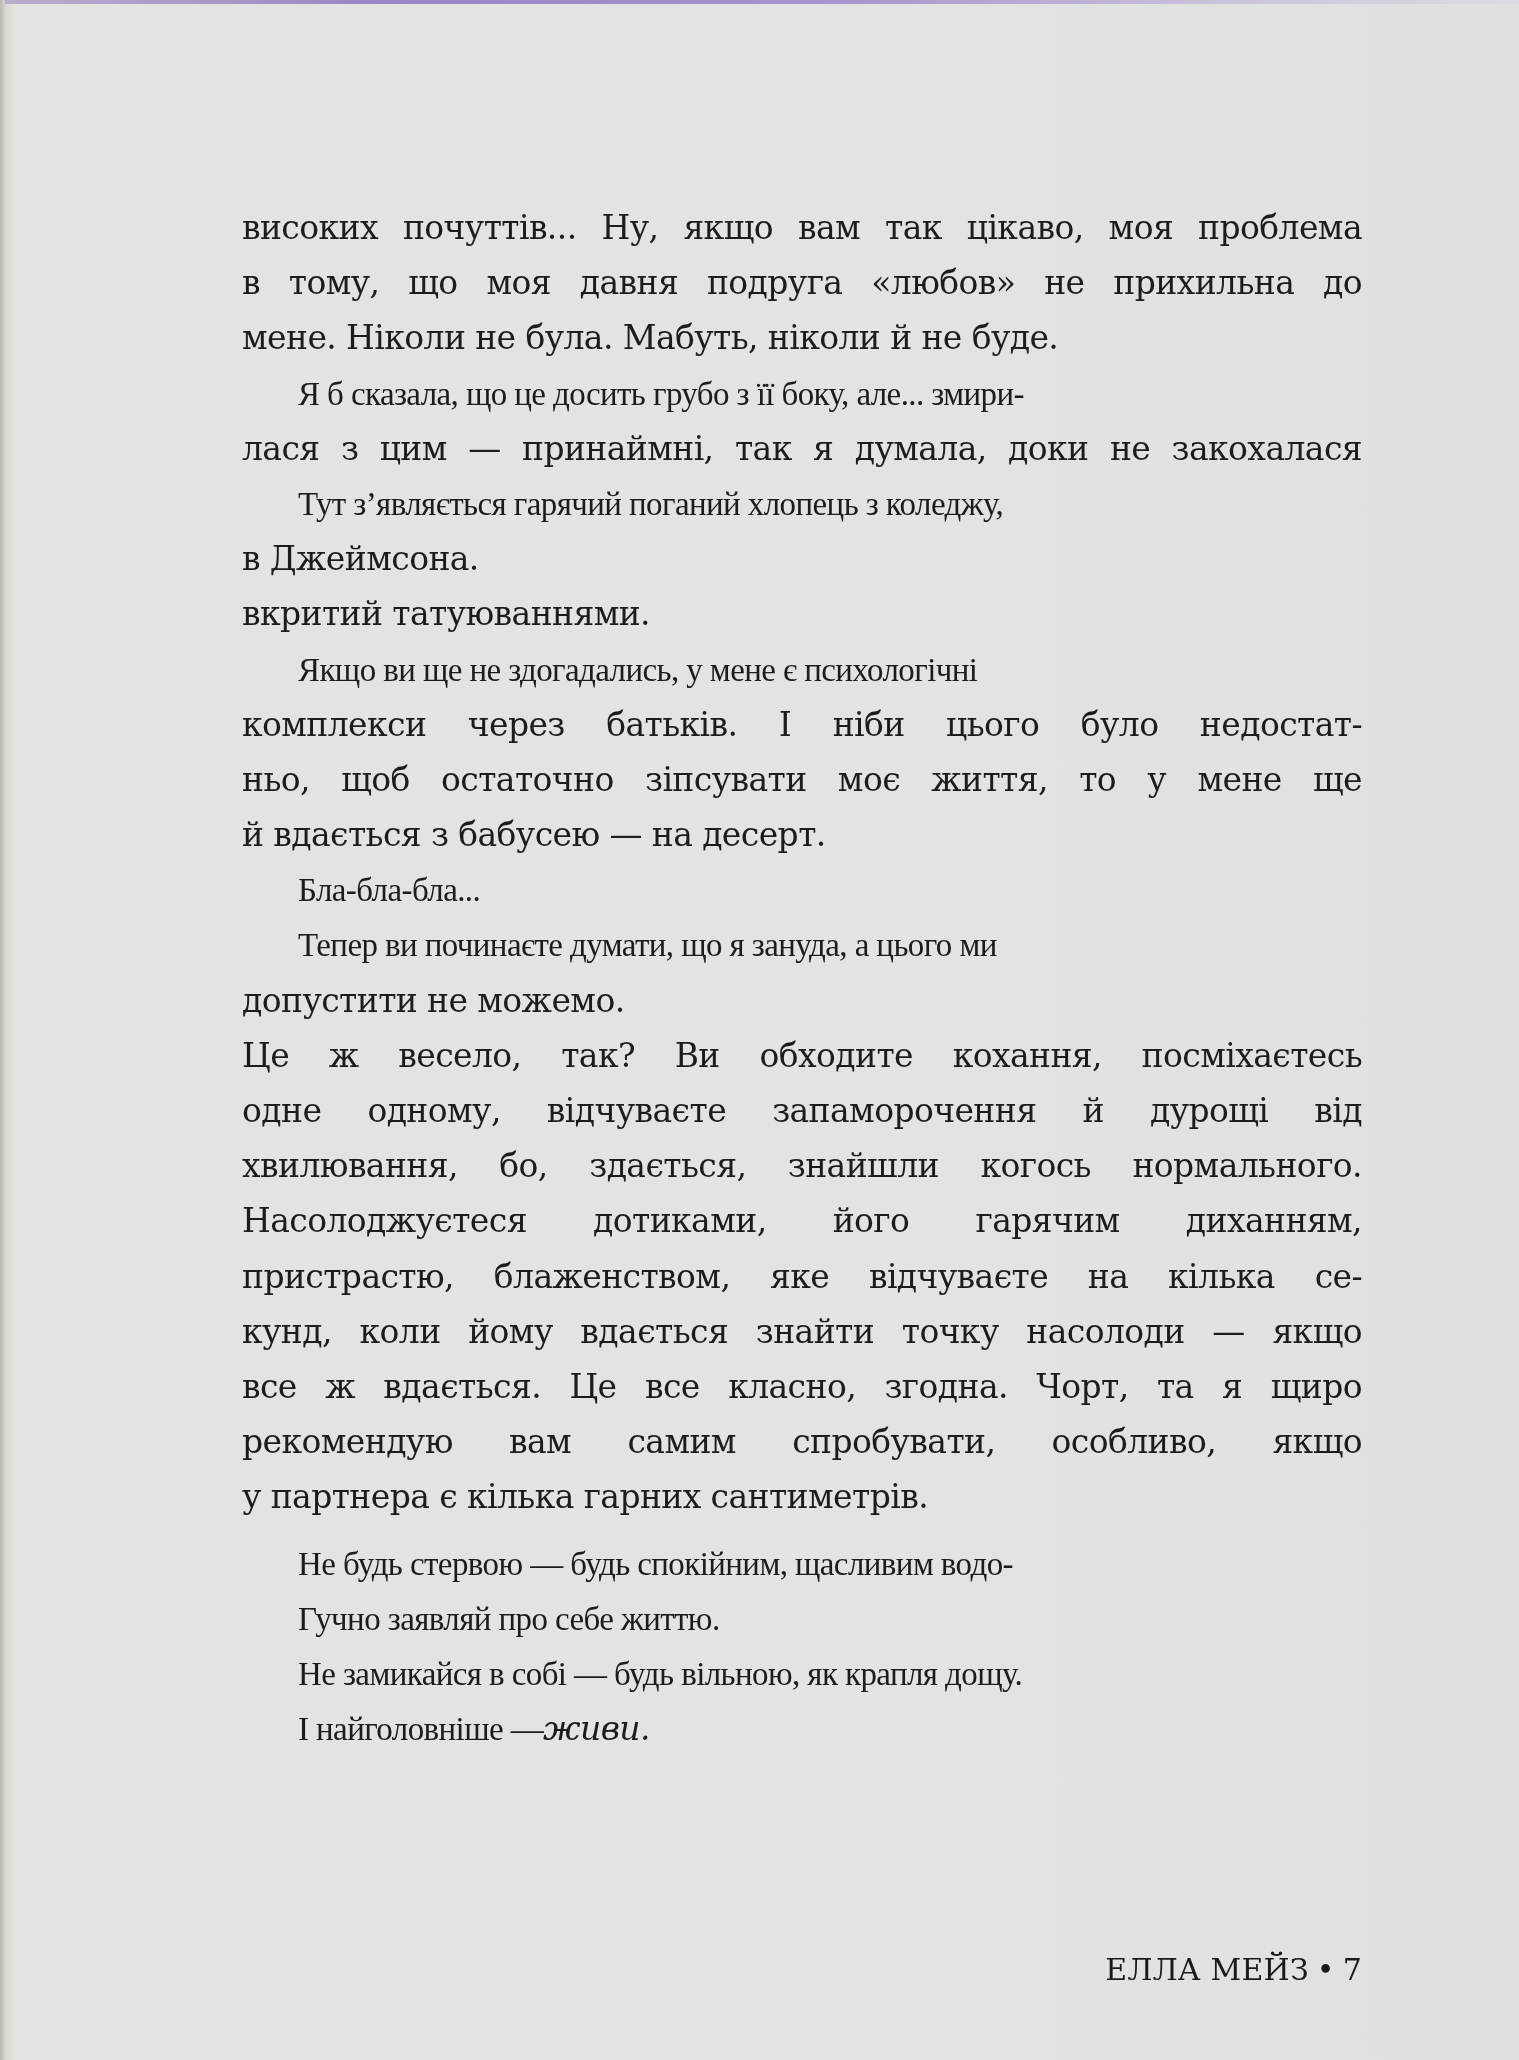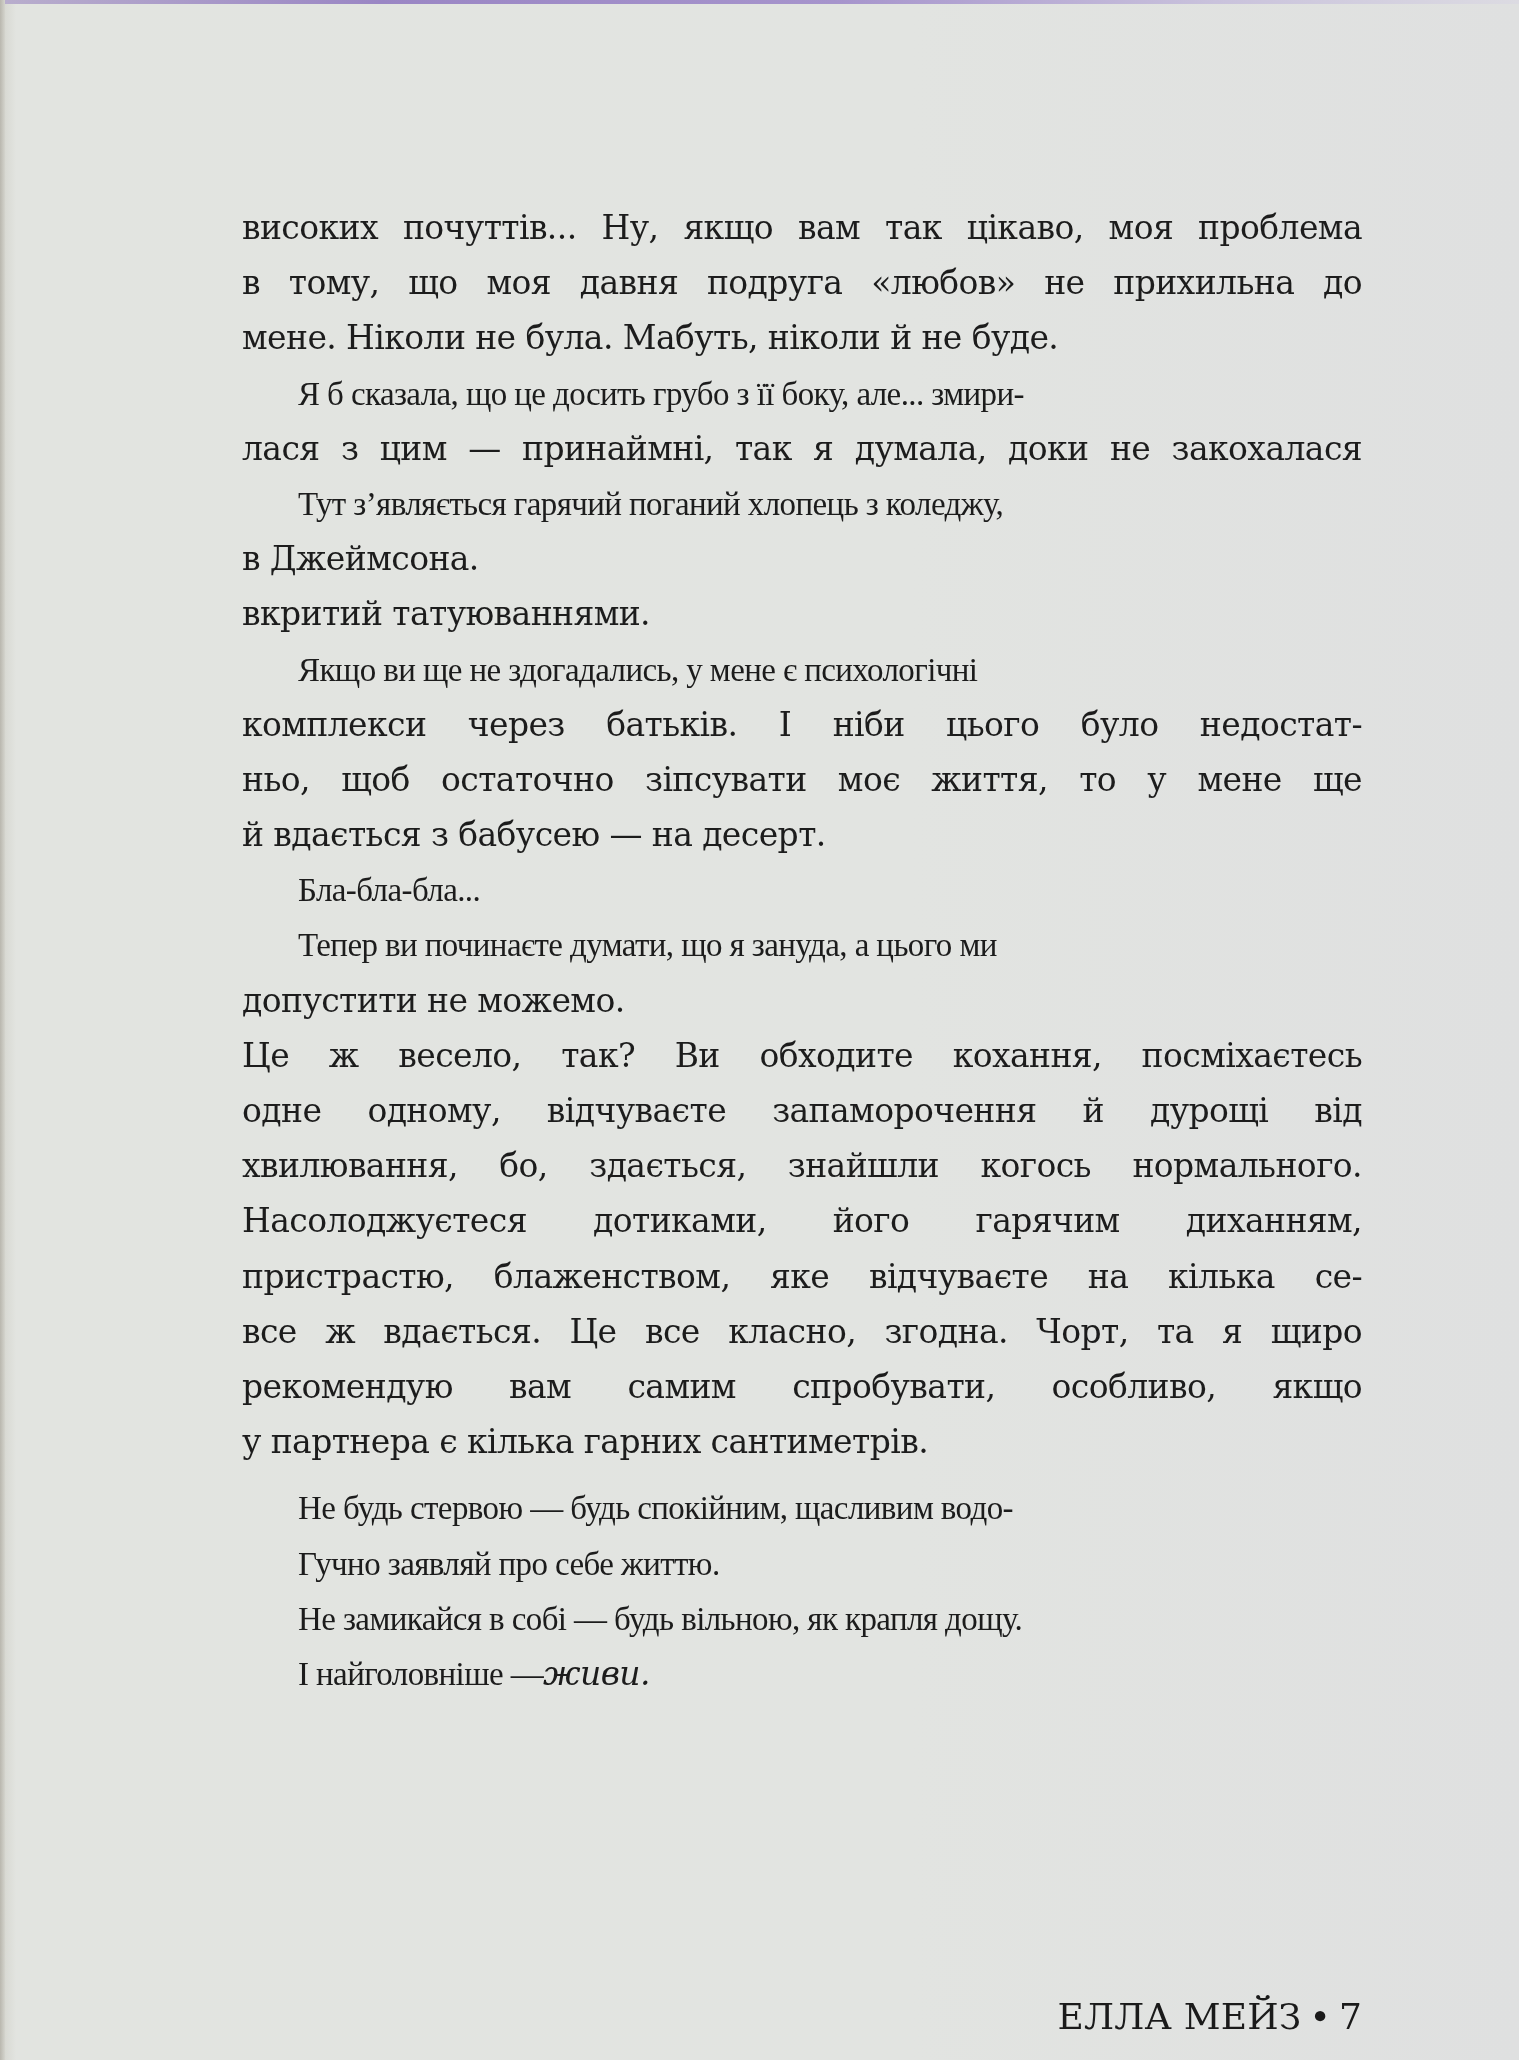--- a/index.html
+++ b/index.html
@@ -59,23 +59,23 @@
     .line.indent {
       padding-left: 0;
     }
     .line.indent .txt {
       display: inline-block;
       font-family: Liberation Serif, serif;
     }
     .footer {
       position: absolute;
       right: 157px;
-      top: 1996px;
+      top: 1952px;
       font-family: "DejaVu Serif", "Liberation Serif", serif;
-      font-size: 36px;
+      font-size: 30px;
       color: #1a1a1a;
       letter-spacing: 0.2px;
       white-space: nowrap;
     }
     .footer .bullet {
       margin: 0 8px;
     }
   </style>
 </head>
 <body>
@@ -98,20 +98,21 @@
       <div class="line"><span class="txt">ньо, щоб остаточно зіпсувати моє життя, то у мене ще</span></div>
       <div class="line last"><span class="txt">й вдається з бабусею — на десерт.</span></div>
       <div class="line last indent" style="padding-left: 56px;"><span class="txt">Бла-бла-бла...</span></div>
       <div class="line indent" style="padding-left: 56px;"><span class="txt">Тепер ви починаєте думати, що я зануда, а цього ми</span></div>
       <div class="line last"><span class="txt">допустити не можемо.</span></div>
       <div class="line"><span class="txt">Це ж весело, так? Ви обходите кохання, посміхаєтесь</span></div>
       <div class="line"><span class="txt">одне одному, відчуваєте запаморочення й дурощі від</span></div>
       <div class="line"><span class="txt">хвилювання, бо, здається, знайшли когось нормального.</span></div>
       <div class="line"><span class="txt">Насолоджуєтеся дотиками, його гарячим диханням,</span></div>
       <div class="line"><span class="txt">пристрастю, блаженством, яке відчуваєте на кілька се-</span></div>
+      <div class="line"><span class="txt">кунд, коли йому вдається знайти точку насолоди — якщо</span></div>
       <div class="line"><span class="txt">все ж вдається. Це все класно, згодна. Чорт, та я щиро</span></div>
       <div class="line"><span class="txt">рекомендую вам самим спробувати, особливо, якщо</span></div>
       <div class="line last"><span class="txt">у партнера є кілька гарних сантиметрів.</span></div>
       <div class="line indent" style="padding-left: 56px; margin-top: 11px;"><span class="txt">Не будь стервою — будь спокійним, щасливим водо-</span></div>
       <div class="line last indent" style="padding-left: 56px;"><span class="txt">Гучно заявляй про себе життю.</span></div>
       <div class="line last indent" style="padding-left: 56px;"><span class="txt">Не замикайся в собі — будь вільною, як крапля дощу.</span></div>
       <div class="line last indent" style="padding-left: 56px;"><span class="txt">І найголовніше — </span><em>живи.</em></div>
     </div>
 
   <div class="footer">

